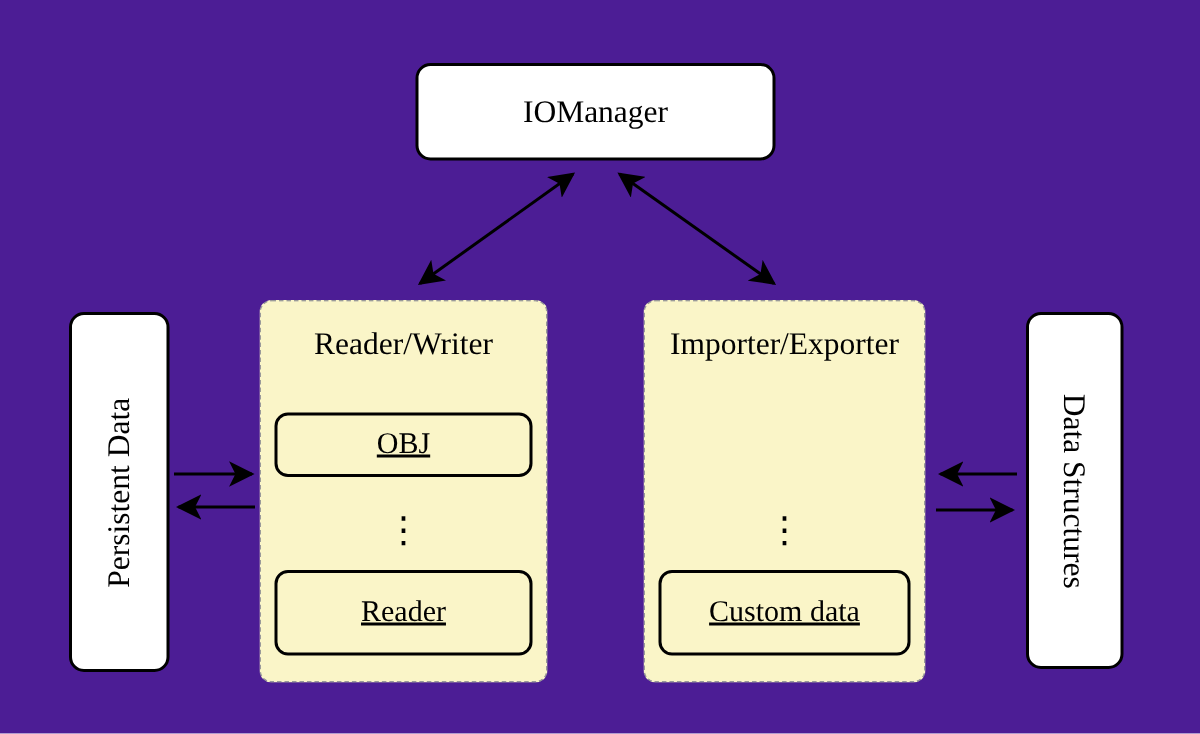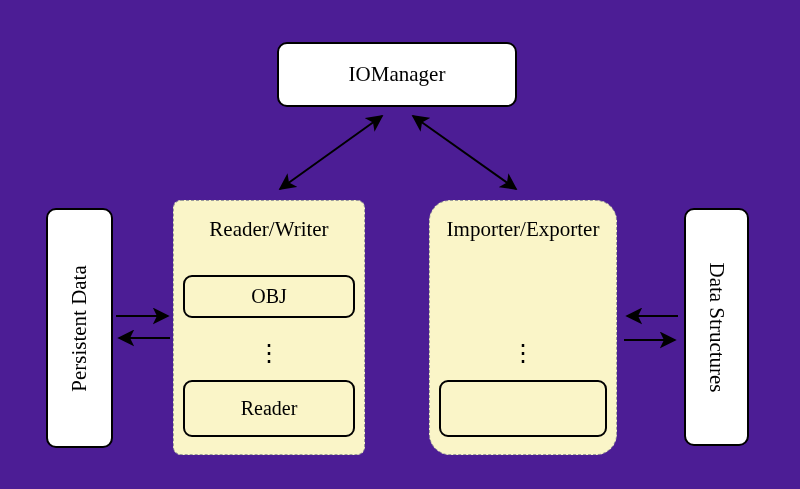--- a/index.html
+++ b/index.html
@@ -28,21 +28,21 @@
     border:1.5px dashed var(--panel-border);border-radius:8px;
   }
   .panel-title{
     position:absolute;left:0;right:0;top:16px;text-align:center;
     font-size:21px;white-space:nowrap;
   }
   .inner{
     position:absolute;box-sizing:border-box;background:var(--panel-fill);
     border:2.5px solid var(--line);border-radius:9px;
     display:flex;flex-direction:column;align-items:center;justify-content:center;
-    font-size:20px;line-height:1.22;text-align:center;
+    font-size:20px;line-height:1.22;text-align:center;text-decoration:underline;
   }
   .ellipsis{
     position:absolute;left:0;right:0;top:130px;height:44px;
     display:flex;align-items:center;justify-content:center;
     font-family:"DejaVu Sans",sans-serif;font-size:24px;
   }
   .inner-top{left:9px;right:9px;top:74px;height:43px;}
   .inner-bottom{left:9px;right:9px;top:179px;height:57px;}
   #arrows{position:absolute;left:0;top:0;pointer-events:none;}
   #arrows line{stroke:var(--line);stroke-width:2;}
@@ -70,26 +70,27 @@
       <span>OBJ</span>
     </div>
     <div class="ellipsis">
       <span>⋮</span>
     </div>
     <div class="inner inner-bottom">
       <span>Reader</span>
     </div>
   </div>
 
-  <div class="panel" style="left:429px;top:200px;width:188px;height:255px;border-radius:21px;">
+  <div class="panel" style="left:429px;top:200px;width:188px;height:255px;">
     <div class="panel-title">Importer/Exporter</div>
     <div class="ellipsis">
       <span>⋮</span>
     </div>
     <div class="inner inner-bottom">
+      <span>Custom data</span>
     </div>
   </div>
 
   <svg id="arrows" width="800" height="489" viewBox="0 0 800 489">
     <defs>
       <marker id="ah" viewBox="0 0 10 10" refX="9" refY="5" markerWidth="8.5" markerHeight="8.5" orient="auto-start-reverse">
         <path d="M0,0 L10,5 L0,10 L2.5,5 z" fill="#000"></path>
       </marker>
     </defs>
 

